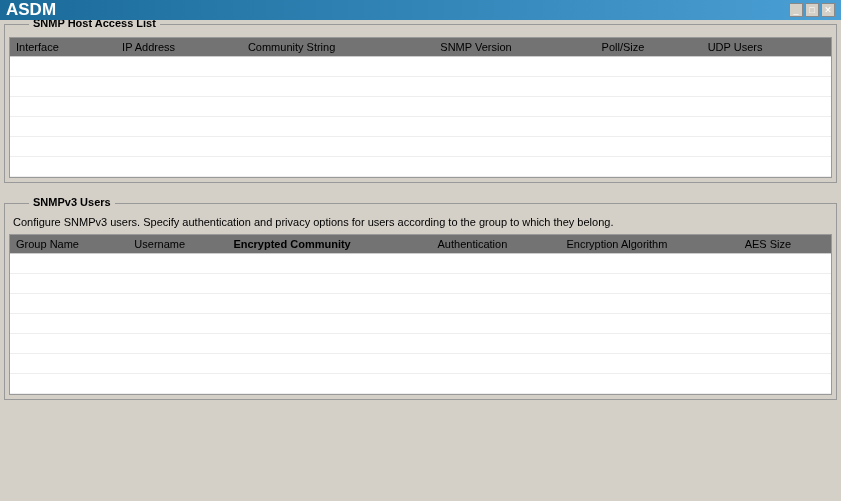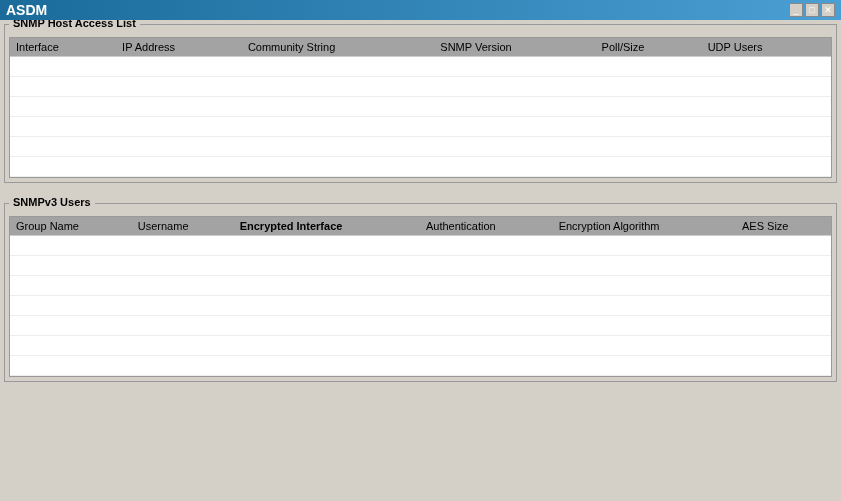--- a/index.html
+++ b/index.html
@@ -21,21 +21,21 @@
       background: linear-gradient(to right, #1a6b9a, #4a9fd4);
       color: white;
       padding: 3px 6px;
       display: flex;
       align-items: center;
       justify-content: space-between;
       height: 20px;
     }
 
     .title-bar-title {
-      font-size: 14px;
+      font-size: 17px;
       font-weight: bold;
     }
 
     .title-bar-buttons {
       display: flex;
       gap: 2px;
     }
 
     .title-bar-btn {
       width: 14px;
@@ -62,21 +62,21 @@
       border: 1px solid #999;
     }
 
     table {
       width: 100%;
       border-collapse: collapse;
       font-size: 11px;
     }
 
     thead tr {
-      background: #a3a3a3;
+      background: #737373;
     }
 
     thead th {
       text-align: left;
       padding: 3px 6px;
       border-bottom: 1px solid #ccc;
       font-weight: normal;
       color: #000;
       white-space: nowrap;
     }
@@ -109,21 +109,21 @@
     .section-wrapper {
       position: relative;
       border: 1px solid #999;
       margin-bottom: 6px;
       padding-top: 8px;
     }
 
     .section-label {
       position: absolute;
       top: -8px;
-      left: 4px;
+      left: 24px;
       background: #d4d0c8;
       padding: 0 4px;
       font-size: 11px;
       font-weight: bold;
     }
   </style>
 </head>
 <body>
 
 <div class="title-bar">
@@ -171,27 +171,28 @@
           <tr>
               <td colspan="6" style="height:20px;"></td>
             </tr>
         </tbody>
       </table>
     </div>
   </div>
 
   <div class="section-wrapper snmpv3-section">
     <div class="section-label">SNMPv3 Users</div>
+    <div class="snmpv3-description">Configure SNMPv3 users. Specify authentication and privacy options for users according to the group to which they belong.</div>
     <div class="table-container">
       <table>
         <thead>
           <tr>
             <th>Group Name</th>
             <th>Username</th>
-            <th style="font-weight:bold;"><span>Encrypted Interface</span></th>
+            <th style="font-weight:bold;"><span>Encrypted Community</span></th>
             <th>Authentication</th>
             <th>Encryption Algorithm</th>
             <th>AES Size</th>
           </tr>
         </thead>
         <tbody>
           <tr>
               <td colspan="6" style="height:20px;"></td>
             </tr>
           <tr>

